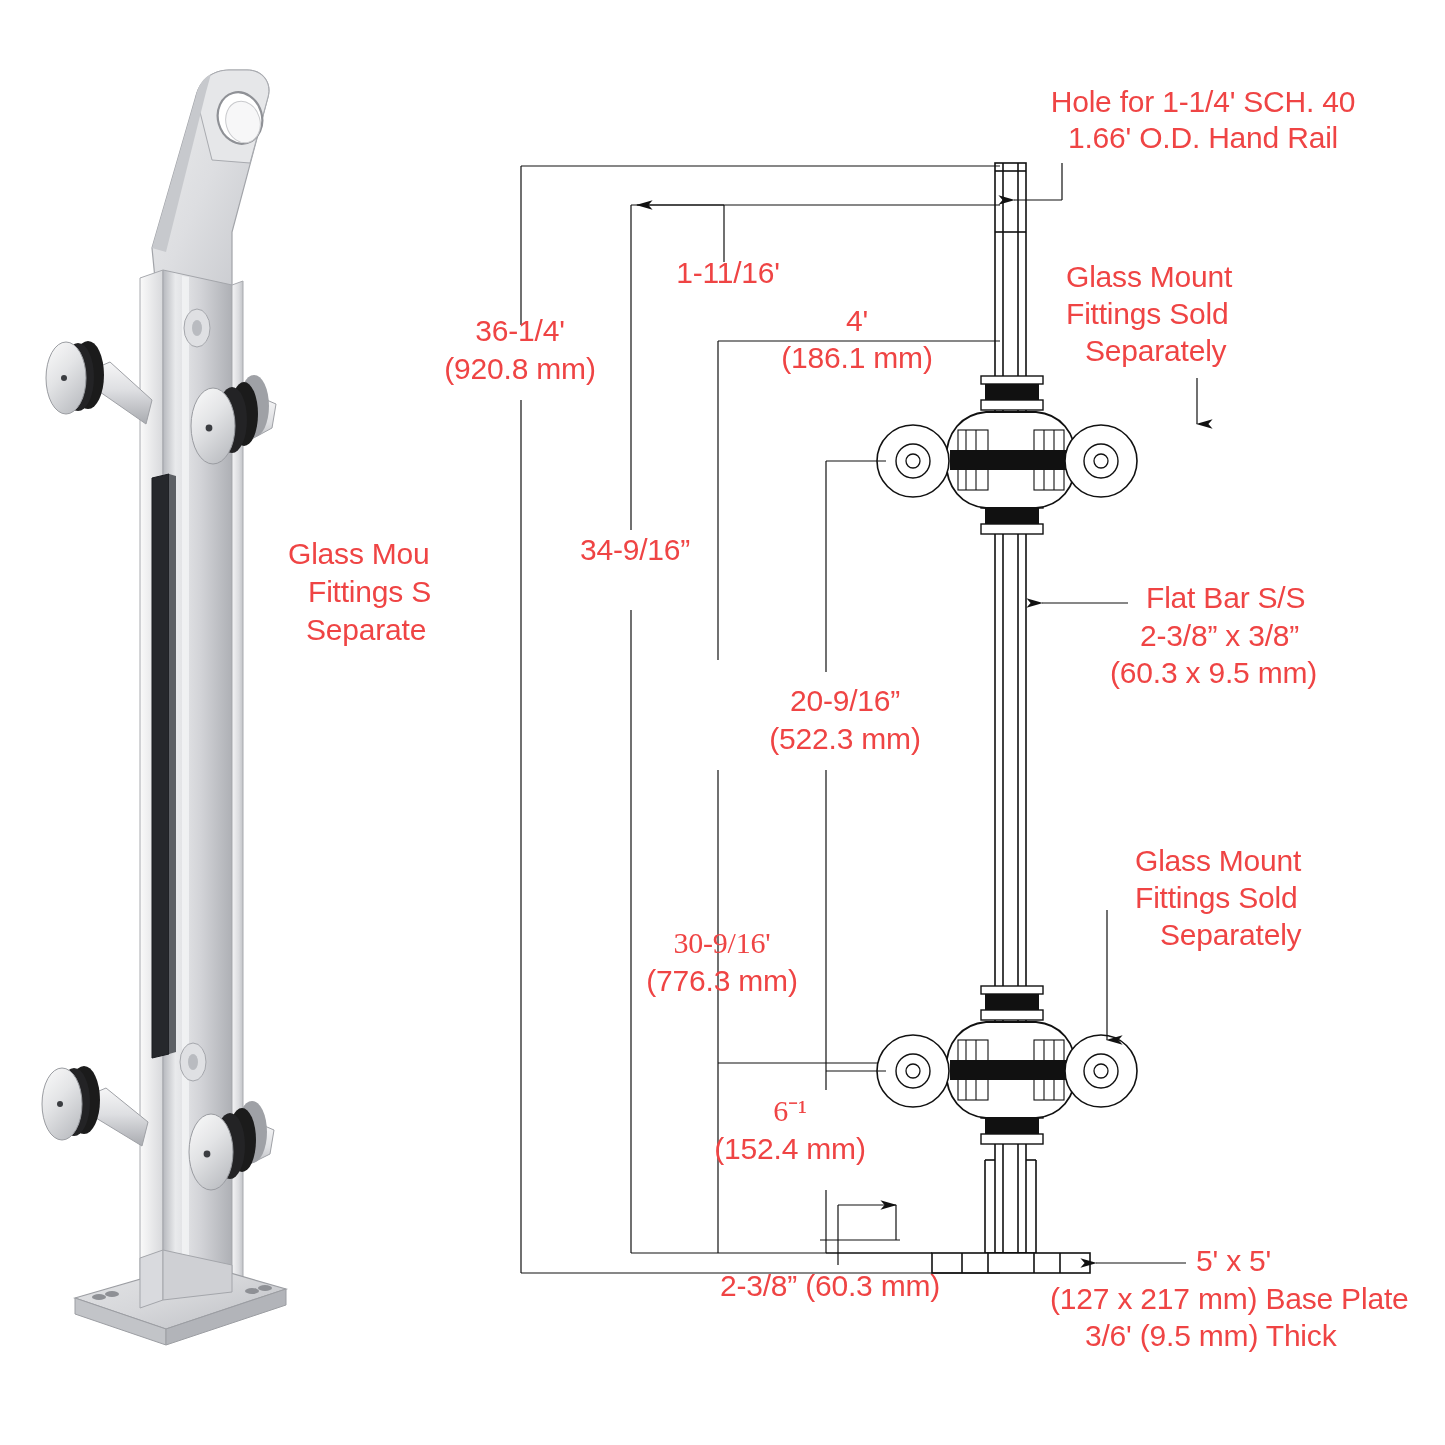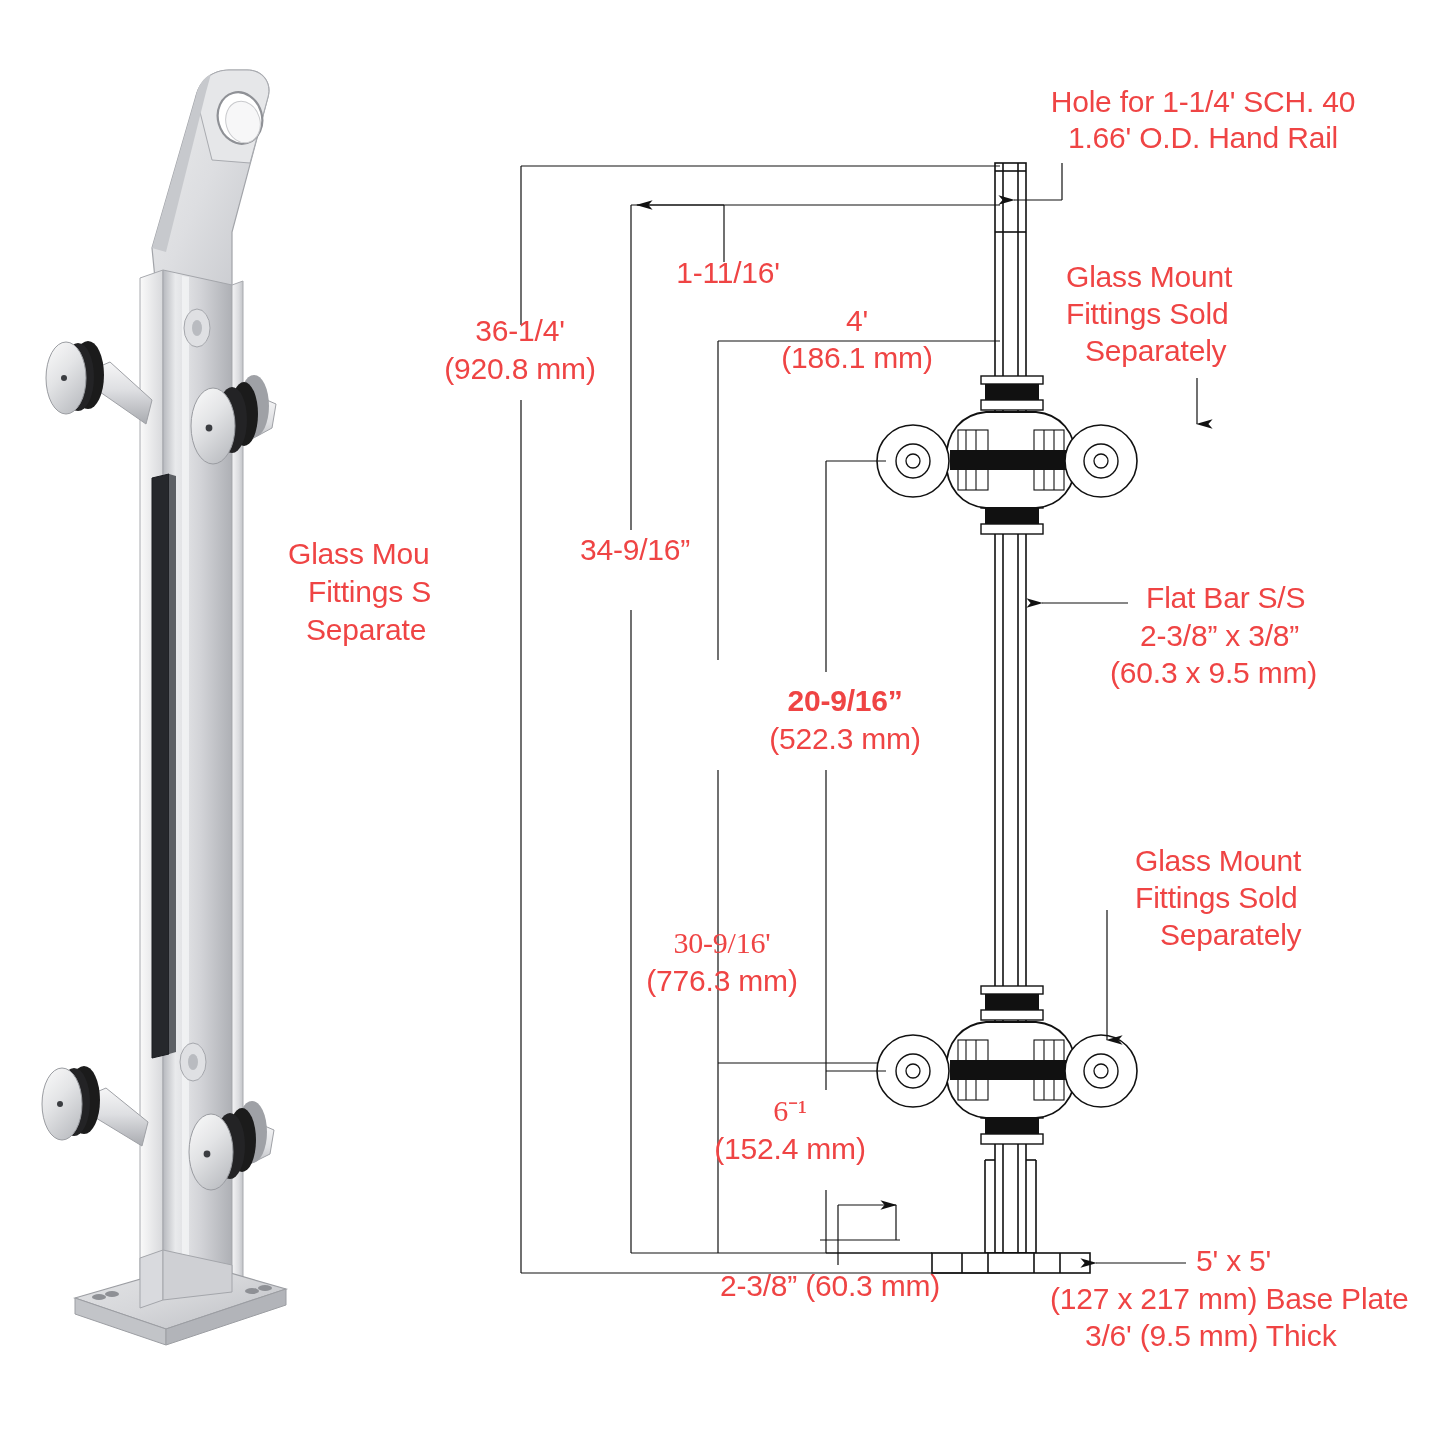--- a/index.html
+++ b/index.html
@@ -341,21 +341,21 @@
   <div class="lbl c" style="left:395px;top:313px;width:250px;">36-1/4'</div>
   <div class="lbl c" style="left:395px;top:351px;width:250px;">(920.8 mm)</div>
 
   <div class="lbl c" style="left:603px;top:255px;width:250px;">1-11/16'</div>
 
   <div class="lbl c" style="left:757px;top:303px;width:200px;">4'</div>
   <div class="lbl c" style="left:757px;top:340px;width:200px;">(186.1 mm)</div>
 
   <div class="lbl c" style="left:510px;top:532px;width:250px;text-align:center;">34-9/16”</div>
 
-  <div class="lbl c" style="left:720px;top:683px;width:250px;font-weight:bold;">20-9/16”</div>
+  <div class="lbl c" style="left:720px;top:683px;width:250px;">20-9/16”</div>
   <div class="lbl c" style="left:720px;top:721px;width:250px;">(522.3 mm)</div>
 
   <div class="lbl c" style="left:597px;top:925px;width:250px;font-family:Liberation Serif, serif;">30-9/16'</div>
   <div class="lbl c" style="left:597px;top:963px;width:250px;">(776.3 mm)</div>
 
   <div class="lbl c" style="left:690px;top:1093px;width:200px;font-family:Liberation Serif, serif;">6⁻¹</div>
   <div class="lbl c" style="left:690px;top:1131px;width:200px;">(152.4 mm)</div>
 
   <div class="lbl c" style="left:620px;top:1268px;width:420px;">2-3/8” (60.3 mm)</div>
 

